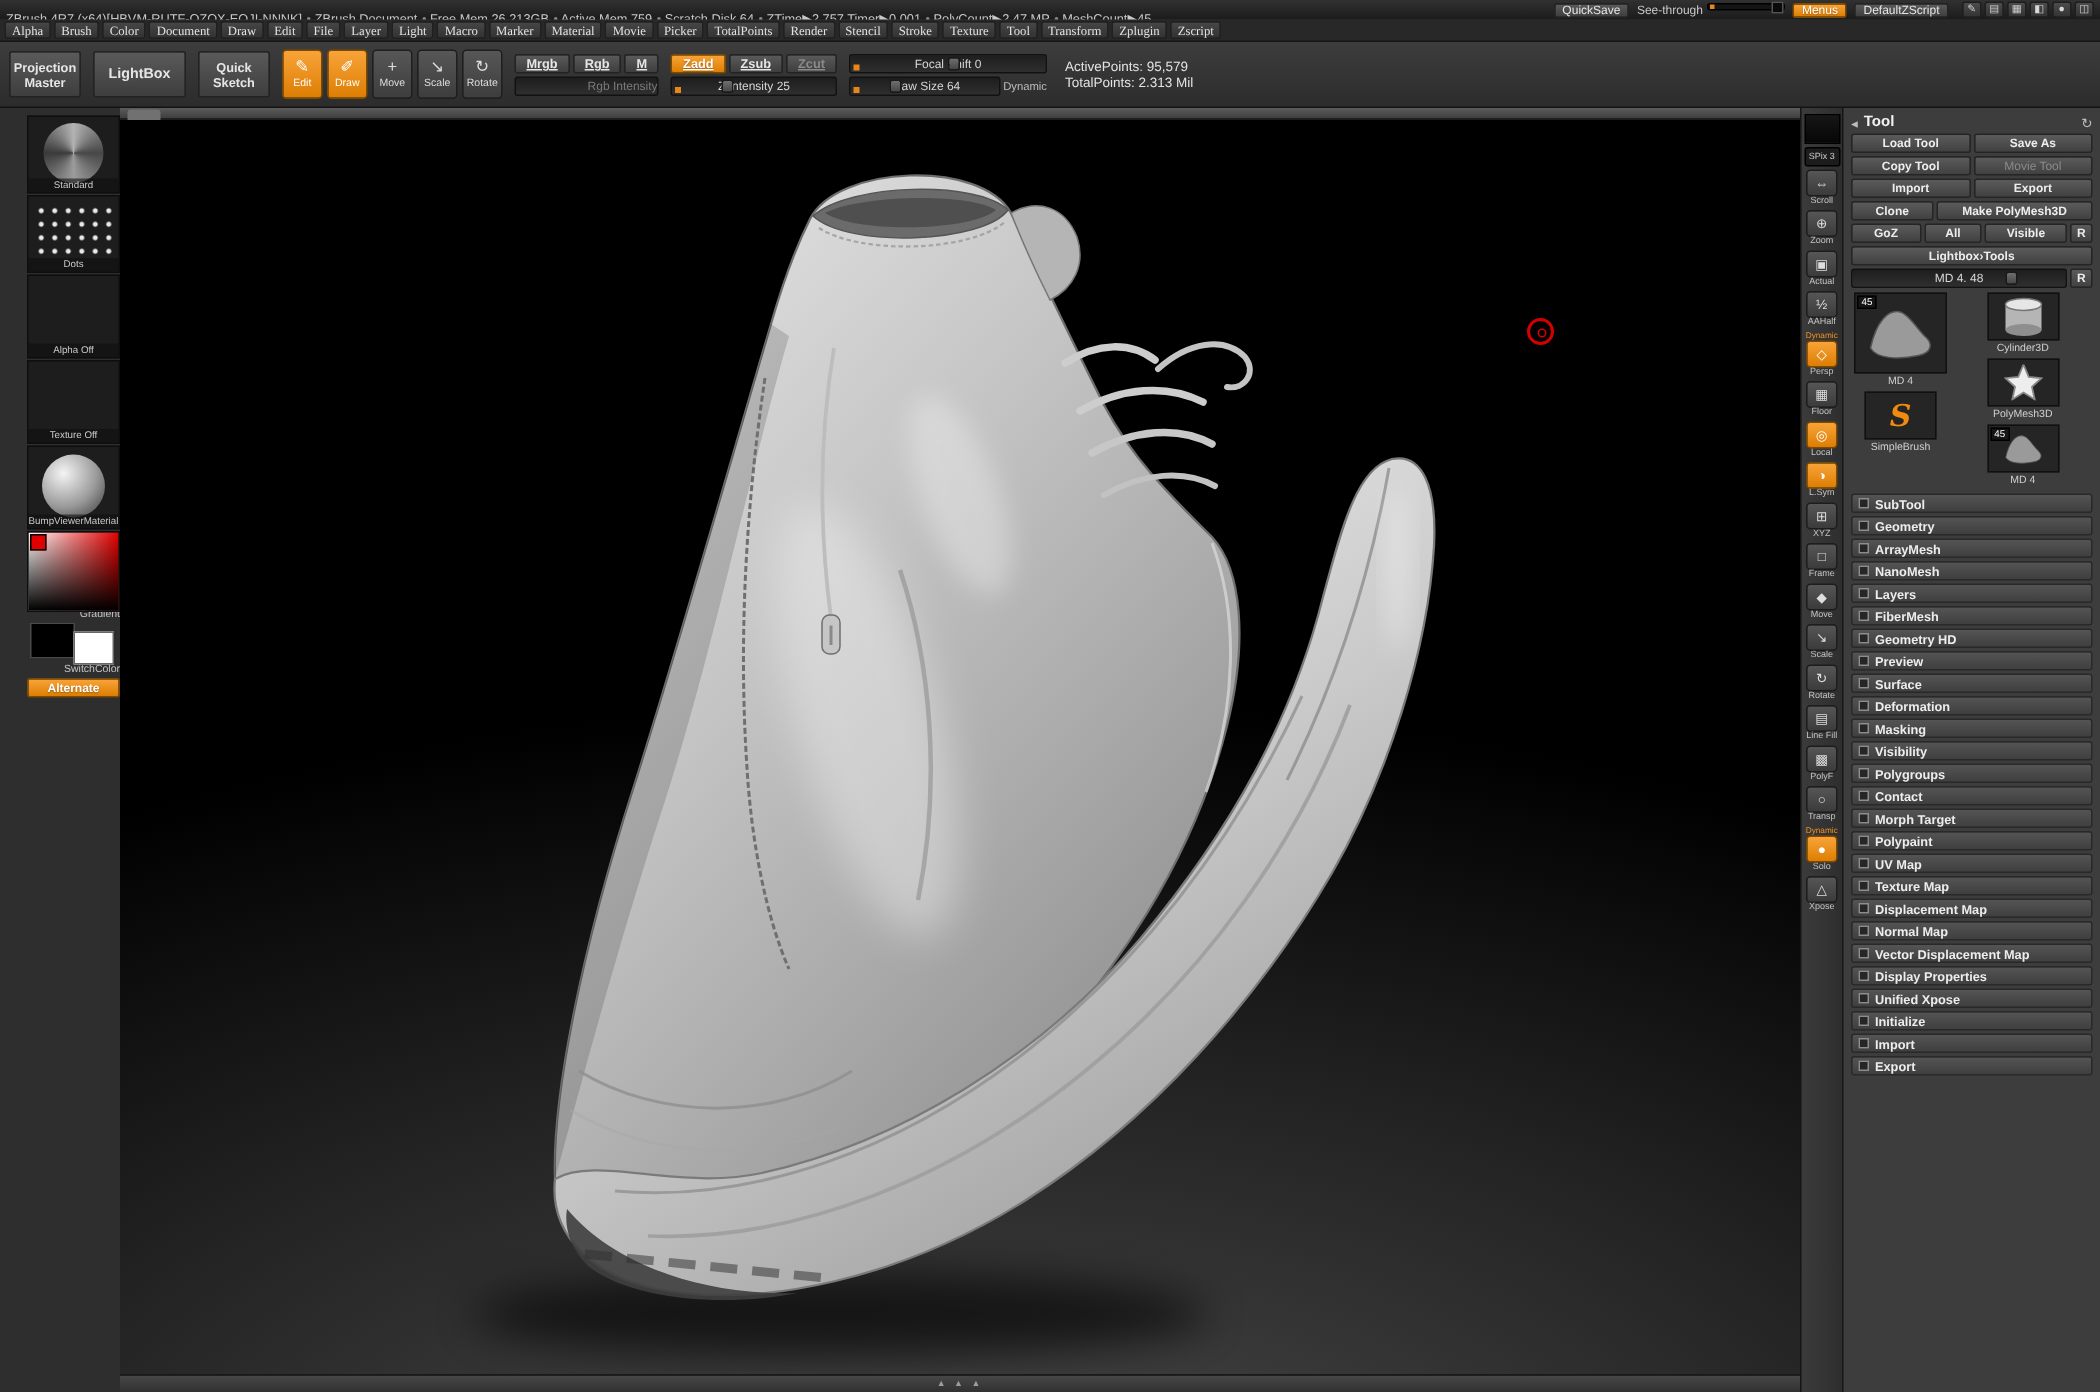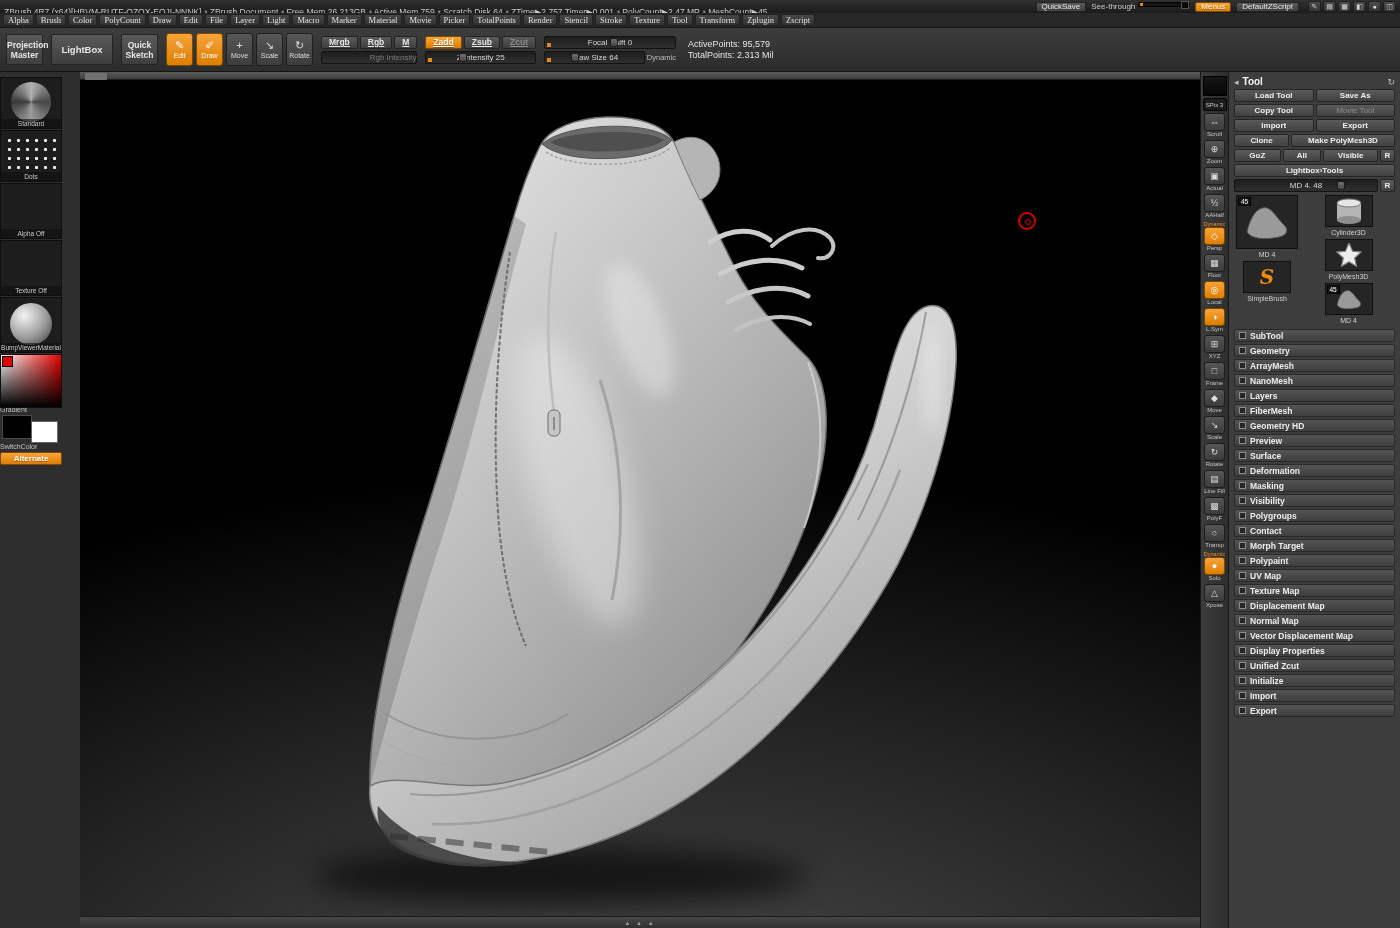--- a/index.html
+++ b/index.html
@@ -25,42 +25,42 @@
   .dock-icons { display:flex; gap:2px; margin-left:4px; }
   .dock-icon { width:13px; height:11px; font-size:7px; line-height:9px; color:#d8d8d8; background:linear-gradient(#4c4c4c,#333); border:1px solid #1f1f1f; border-radius:2px; padding:0; }
 
   
   .menubar { height:15px; flex:0 0 auto; background:#282828; display:flex; align-items:center; padding:0 3px; border-bottom:1px solid #151515; }
   .menu-items { display:flex; gap:2px; }
   .menu-btn { font-size:8.5px; color:#e2e2e2; background:linear-gradient(#464646,#323232); border:1px solid #202020; border-radius:2px; height:12px; line-height:10px; padding:0 4px;font-family:Liberation Serif, serif; }
 
   
   .shelf { height:44px; flex:0 0 auto; background:linear-gradient(#3d3d3d,#2c2c2c); border-bottom:1px solid #141414; display:flex; align-items:center; gap:8px; padding:0 6px; }
-  .shelf-big { width:37px; height:31px; font-size:8.5px; font-weight:bold; line-height:10px; white-space:normal; }
+  .shelf-big { width:48px; height:31px; font-size:8.5px; font-weight:bold; line-height:10px; white-space:normal; }
   .shelf-big.lightbox { width:62px; font-size:9.5px; }
   .mode-group { display:flex; gap:3px; }
   .mode-btn { width:27px; height:33px; display:flex; flex-direction:column; align-items:center; justify-content:center; gap:1px; background:linear-gradient(#575757,#3d3d3d); border:1px solid #1f1f1f; border-radius:3px; color:#ddd; }
   .mode-btn.accent { background:linear-gradient(#f8a339,#dd7e03); color:#fff; border-color:#7c4a00; }
   .mode-icon { font-size:11px; line-height:11px; }
   .mode-label { font-size:7px; }
   .stack { display:flex; flex-direction:column; gap:2px; }
   .row { display:flex; gap:2px; align-items:center; }
   .tiny { height:13px; font-size:8.5px; font-weight:bold; padding:0 7px;text-decoration:underline; }
   .slider { position:relative; height:13px; background:linear-gradient(#1e1e1e,#2f2f2f); border:1px solid #121212; border-radius:2px; display:flex; align-items:center; justify-content:center; font-size:8px; color:#d6d6d6; min-width:96px; }
   .slider.dim { color:#7a7a7a;justify-content:flex-end; }
   .knob { position:absolute; top:1px; bottom:1px; width:8px; background:linear-gradient(#6f6f6f,#474747); border:1px solid #1a1a1a; border-radius:2px; }
   .tickmark { position:absolute; left:2px; bottom:1px; width:4px; height:4px; background:#e8861a; }
   .dyn-label { font-size:7.5px; color:#bdbdbd; }
   .points { font-size:9px; color:#e3e3e3; line-height:11px; margin-left:4px; white-space:nowrap; }
 
   
   .main { flex:1; display:flex; min-height:0; }
 
   
-  .left-tray { width:80px; flex:0 0 auto; background:#2e2e2e; display:flex; flex-direction:column; align-items:flex-start; padding-top:5px; gap:1px; }
+  .left-tray { width:80px; flex:0 0 auto; background:#2e2e2e; display:flex; flex-direction:column; align-items:flex-end; padding-top:5px; gap:1px; }
   .thumb { width:62px; background:#1d1d1d; border:1px solid #0e0e0e; position:relative; }
   .cap { position:absolute; bottom:0; left:0; right:0; font-size:6.5px; color:#c9c9c9; text-align:center; background:rgba(15,15,15,.6); padding:1px 0; line-height:7px; }
   .t-brush { height:52px; } .t-stroke { height:52px; } .t-alpha { height:56px; } .t-texture { height:56px; } .t-material { height:56px; }
   .swirl { width:40px; height:40px; margin:4px auto; border-radius:50%; background:conic-gradient(#b3b3b3,#474747,#9c9c9c,#3a3a3a,#b3b3b3); }
   .dotspat { width:52px; height:38px; margin:5px auto; background:radial-gradient(circle,#eaeaea 1.3px,transparent 2px); background-size:9px 9px; }
   .sphere { width:42px; height:42px; margin:5px auto; border-radius:50%; background:radial-gradient(circle at 34% 30%,#f4f4f4,#9a9a9a 55%,#353535 100%); }
   .gradpick { width:62px; height:54px; position:relative; border:1px solid #0e0e0e; background:linear-gradient(rgba(0,0,0,0),#000), linear-gradient(90deg,#fff,#e60000); }
   .gradmini { position:absolute; left:1px; top:1px; width:11px; height:11px; background:#e00000; border:1px solid #000; }
   .tray-label { font-size:7px; color:#c4c4c4; text-align:center; line-height:8px; margin-top:-3px; }
   .switch { width:62px; height:30px; position:relative; }
@@ -151,21 +151,21 @@
         </div>
     </div>
   </div>
 
   <div class="menubar">
     <div class="menu-items">
 
     <button class="menu-btn">Alpha</button>
         <button class="menu-btn">Brush</button>
         <button class="menu-btn">Color</button>
-        <button class="menu-btn">PolyCount</button>
+        <button class="menu-btn">Document</button>
         <button class="menu-btn">Draw</button>
         <button class="menu-btn">Edit</button>
         <button class="menu-btn">File</button>
         <button class="menu-btn">Layer</button>
         <button class="menu-btn">Light</button>
         <button class="menu-btn">Macro</button>
         <button class="menu-btn">Marker</button>
         <button class="menu-btn">Material</button>
         <button class="menu-btn">Movie</button>
         <button class="menu-btn">Picker</button>
@@ -662,21 +662,21 @@
             <span class="sec-label">Vector Displacement Map</span>
           </div>
 
           <div class="section-row">
             <span class="sec-box"></span>
             <span class="sec-label">Display Properties</span>
           </div>
 
           <div class="section-row">
             <span class="sec-box"></span>
-            <span class="sec-label">Unified Zcut</span>
+            <span class="sec-label">Unified Xpose</span>
           </div>
 
           <div class="section-row">
             <span class="sec-box"></span>
             <span class="sec-label">Initialize</span>
           </div>
 
           <div class="section-row">
             <span class="sec-box"></span>
             <span class="sec-label">Import</span>

